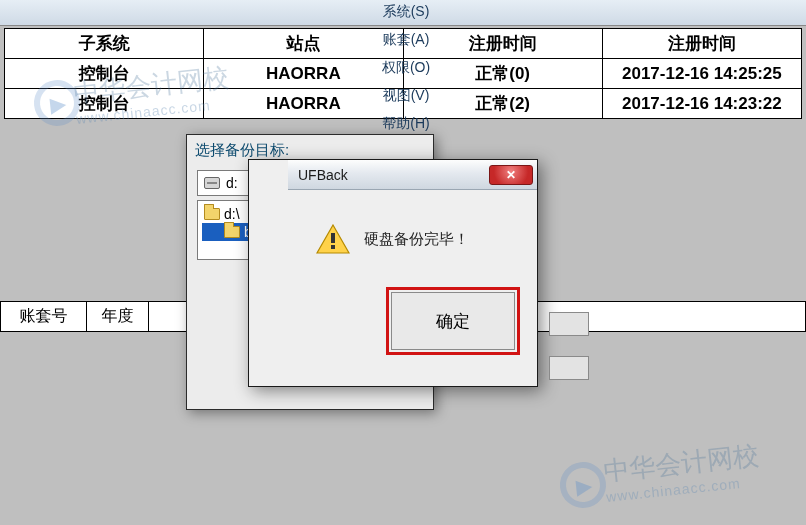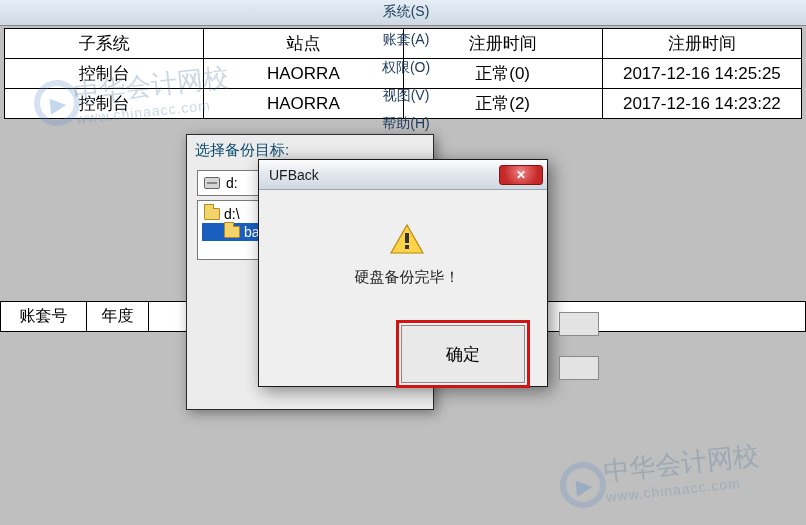--- a/index.html
+++ b/index.html
@@ -35,21 +35,21 @@
   table.data-table {
     width: 100%;
     border-collapse: collapse;
     background: #fff;
     table-layout: fixed;
   }
   table.data-table th, table.data-table td {
     border: 1px solid #000;
     padding: 3px 4px;
     text-align: center;
-    font-weight: normal;
+    font-weight: bold;
     font-size: 17px;
   }
   .spacer-gray {
     height: 182px;
     background: #bfbfbf;
   }
   .lower-table-wrap {
     background: #fff;
     padding: 0;
   }
@@ -163,27 +163,28 @@
     border-radius: 1px;
   }
   .folder-icon.open::before {
     content:"";position:absolute;left:-1px;top:-5px;width:8px;height:4px;background:#f3d46b;border:1px solid #b38b1f;border-bottom:none;border-radius:1px 1px 0 0;
   }
   .tree-row .indent { width: 16px; }
 
   
   .dlg-msg {
     position: absolute;
-    left: 258px;
+    left: 248px;
     top: 159px;
     width: 290px;
     height: 228px;
     background: #efefef;
     border: 1px solid #1a1a1a;
     box-shadow: 4px 4px 16px rgba(0,0,0,0.45);
+    padding-left: 39px;
   }
   .dlg-msg .titlebar {
     height: 30px;
     background: linear-gradient(#fdfdfd,#e4e9ef 45%,#cfd7e0);
     border-bottom: 1px solid #9aa6b2;
     display: flex;
     align-items: center;
     padding: 0 4px 0 10px;
     font-size: 14px;
     color: #1b1b1b;
@@ -198,21 +199,20 @@
     display: flex; align-items: center; justify-content: center;
     font-size: 12px;
     font-weight: bold;
     cursor: pointer;
   }
   .dlg-msg .content {
     display: flex;
     align-items: center;
     gap: 14px;
     padding: 34px 20px 10px 28px;
-    flex-direction: column;
   }
   .warn-icon {
     width: 34px; height: 30px;
     position: relative;
   }
   .warn-icon svg { width: 34px; height: 30px; }
   .dlg-msg .msg-text {
     font-size: 15px;
     color: #222;
   }

